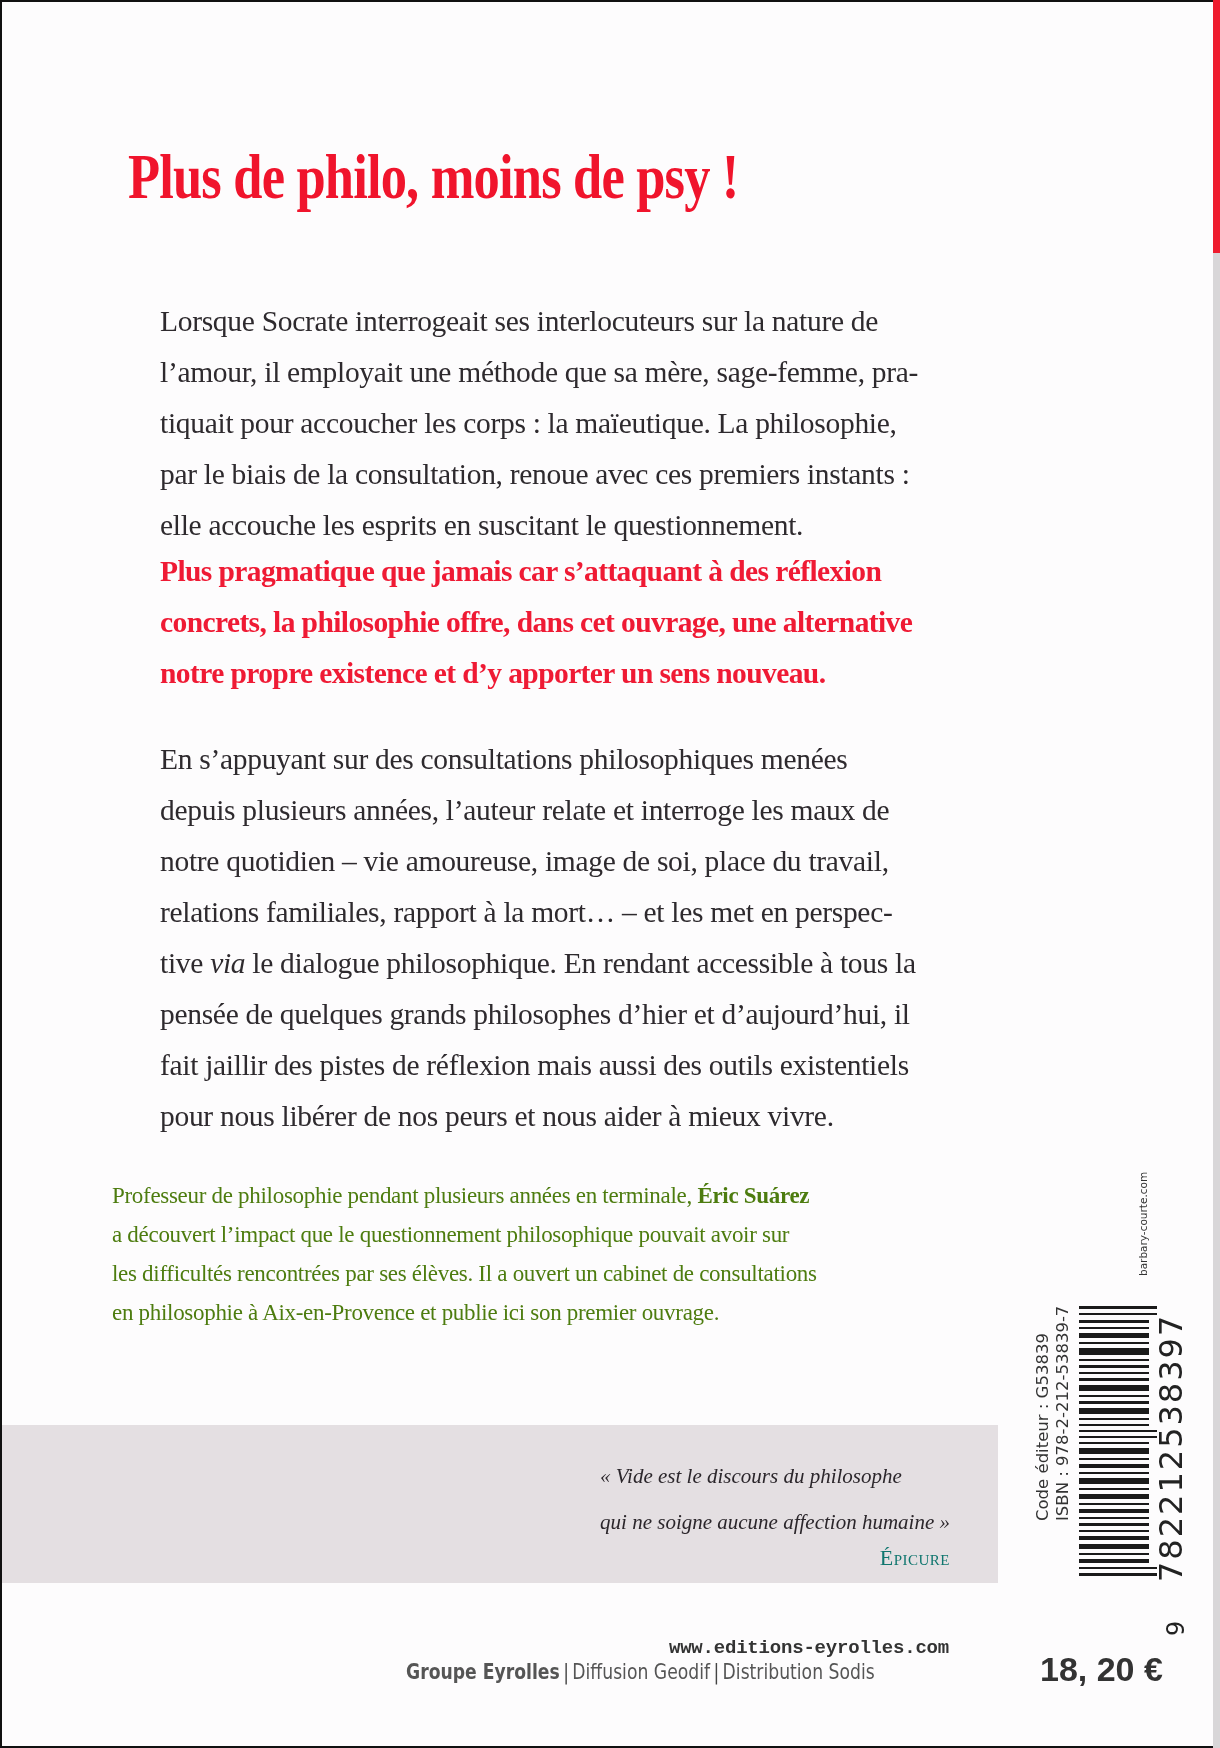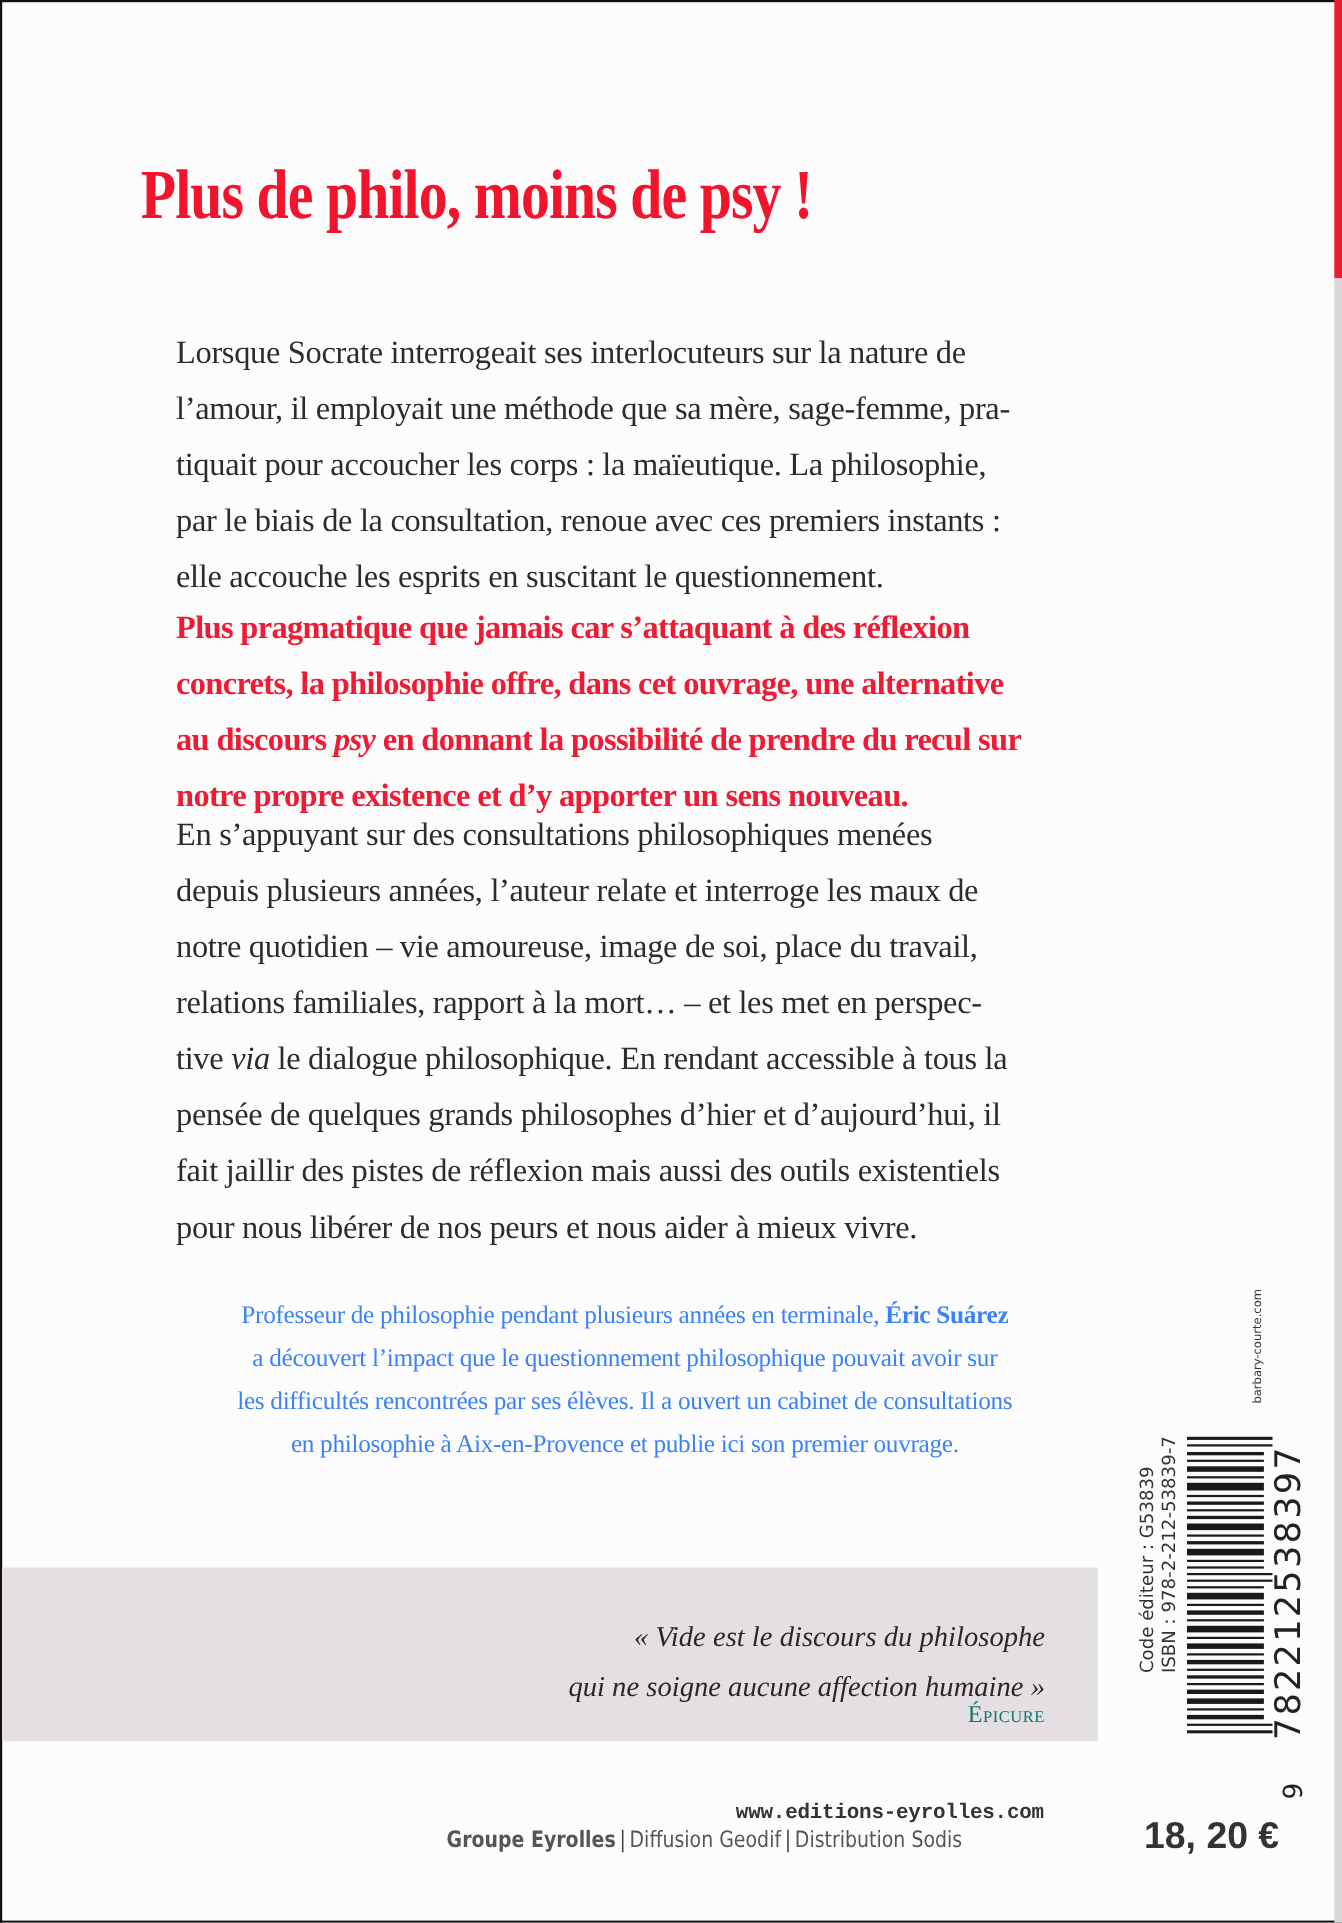--- a/index.html
+++ b/index.html
@@ -26,32 +26,32 @@
     position: absolute; left: 128px; width: 880px; margin: 0;
     font-size: 29.5px; line-height: 51px; color: #2e2a2e;
     text-align: justify; text-align-last: left;
     letter-spacing: -0.3px;
   }
   .p1 { top: 296px; }
   .p2 { top: 546px; color: #ef1a34; font-weight: bold; letter-spacing: -0.6px; }
   .p3 { top: 734px; }
   .para .line { display: block; white-space: nowrap; margin-left: 32px; }
   .bio {
-    position: absolute; left: 128px; top: 1176px; width: 880px; margin: 0;
-    font-size: 23px; line-height: 39px; color: #3b82f6; letter-spacing: -0.3px; text-align: center;
+    position: absolute; left: 112px; top: 1176px; width: 880px; margin: 0;
+    font-size: 23px; line-height: 39px; color: #4d7c0f; letter-spacing: -0.3px;
   }
   .bio .line { display: block; white-space: nowrap; }
 
   .quote-band {
     position: absolute; left: 2px; top: 1425px; width: 996px; height: 158px;
     background: #e4dfe2;
   }
   .quote {
-    position: absolute; right: 48px; top: 40px; text-align: right;
-    font-style: italic; font-size: 26px; line-height: 46px; color: #2b262b;
+    position: absolute; right: 48px; top: 28px; text-align: left;
+    font-style: italic; font-size: 21px; line-height: 46px; color: #2b262b;
   }
   .quote .line { display: block; white-space: nowrap; }
   .quote-author {
     position: absolute; right: 48px; top: 120px;
     font-size: 22px; font-variant: small-caps; color: #0f766e; letter-spacing: 0.5px;
   }
 
   .site {
     position: absolute; left: 553px; top: 1637px; width: 396px; text-align: right;
     font-family: Liberation Mono, monospace; font-weight: bold; font-size: 19px; color: #333;
@@ -97,21 +97,20 @@
   <span class="line">Lorsque Socrate interrogeait ses interlocuteurs sur la nature de</span>
   <span class="line">l’amour, il employait une méthode que sa mère, sage-femme, pra-</span>
   <span class="line">tiquait pour accoucher les corps : la maïeutique. La philosophie,</span>
   <span class="line">par le biais de la consultation, renoue avec ces premiers instants :</span>
   <span class="line">elle accouche les esprits en suscitant le questionnement.</span>
 </p>
 
 <p class="para p2">
   <span class="line">Plus pragmatique que jamais car s’attaquant à des réflexion</span>
   <span class="line">concrets, la philosophie offre, dans cet ouvrage, une alternative</span>
-  <span class="line"><span>au discours </span><em>psy</em><span> en donnant la possibilité de prendre du recul sur</span></span>
   <span class="line">notre propre existence et d’y apporter un sens nouveau.</span>
 </p>
 
 <p class="para p3">
   <span class="line">En s’appuyant sur des consultations philosophiques menées</span>
   <span class="line">depuis plusieurs années, l’auteur relate et interroge les maux de</span>
   <span class="line">notre quotidien – vie amoureuse, image de soi, place du travail,</span>
   <span class="line">relations familiales, rapport à la mort… – et les met en perspec-</span>
   <span class="line"><span>tive </span><em>via</em><span> le dialogue philosophique. En rendant accessible à tous la</span></span>
   <span class="line">pensée de quelques grands philosophes d’hier et d’aujourd’hui, il</span>

